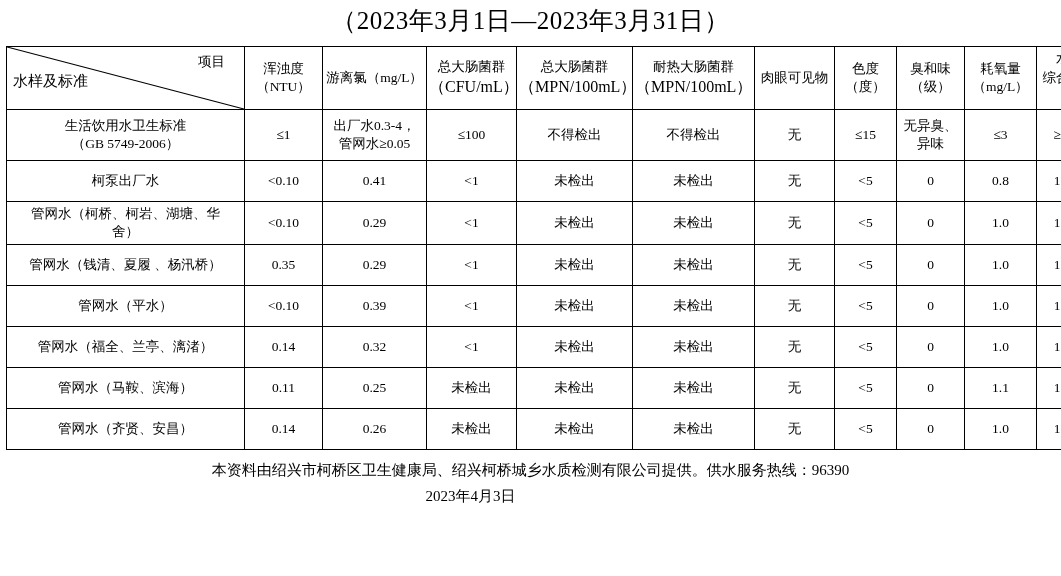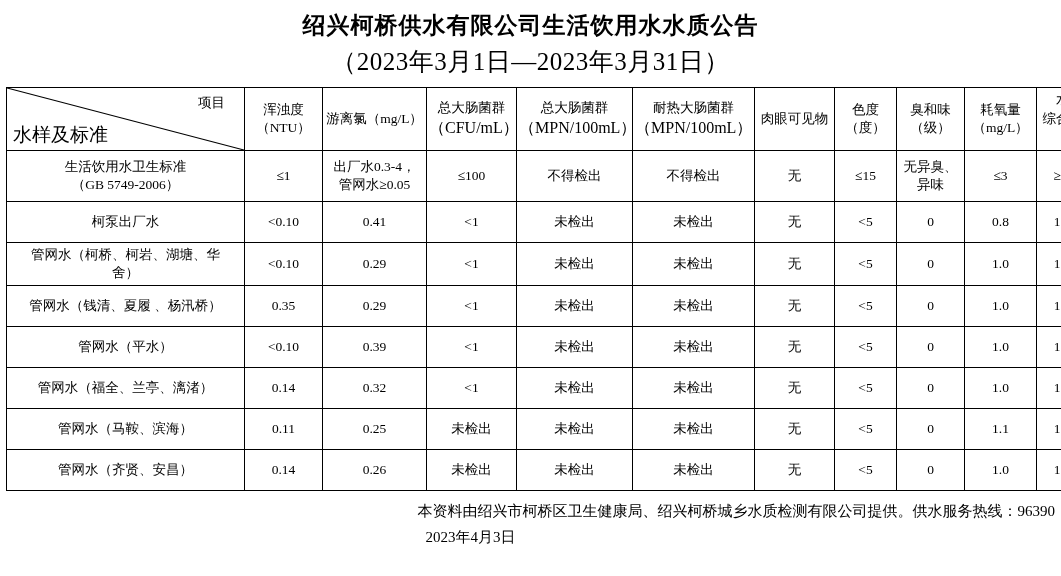--- a/index.html
+++ b/index.html
@@ -74,55 +74,54 @@
   }
   .corner .lbl-item {
     position: absolute;
     right: 19px;
     top: 6px;
     font-size: 13.5px;
   }
   .corner .lbl-sample {
     position: absolute;
     left: 6px;
-    bottom: 2px;
-    font-size: 19px;
+    bottom: 18px;
+    font-size: 15px;
   }
   .sm {
     font-size: 16px;
   }
   .rowname {
     font-size: 13.5px;
     padding-left: 4px;
     padding-right: 4px;
   }
   .footer {
     width: 1049px;
     margin: 8px auto 0 auto;
     font-size: 15px;
     line-height: 1.7;
   }
   .footer .note {
-    text-align: right;
+    text-align: center;
   }
   .footer .sign {
     text-align: center;
     padding-right: 120px;
   }
   .footer .date {
     text-align: center;
     padding-right: 120px;
   }
 </style>
 </head>
 <body>
 
 <div class="page">
 
-  <div class="title">绍兴柯桥供水有限公司生活饮用水水质公告</div>
   <div class="subtitle">（2023年3月1日—2023年3月31日）</div>
 
   <table class="wq">
     <colgroup>
       <col style="width:238px">
       <col style="width:78px">
       <col style="width:104px">
       <col style="width:90px">
       <col style="width:116px">
       <col style="width:122px">

